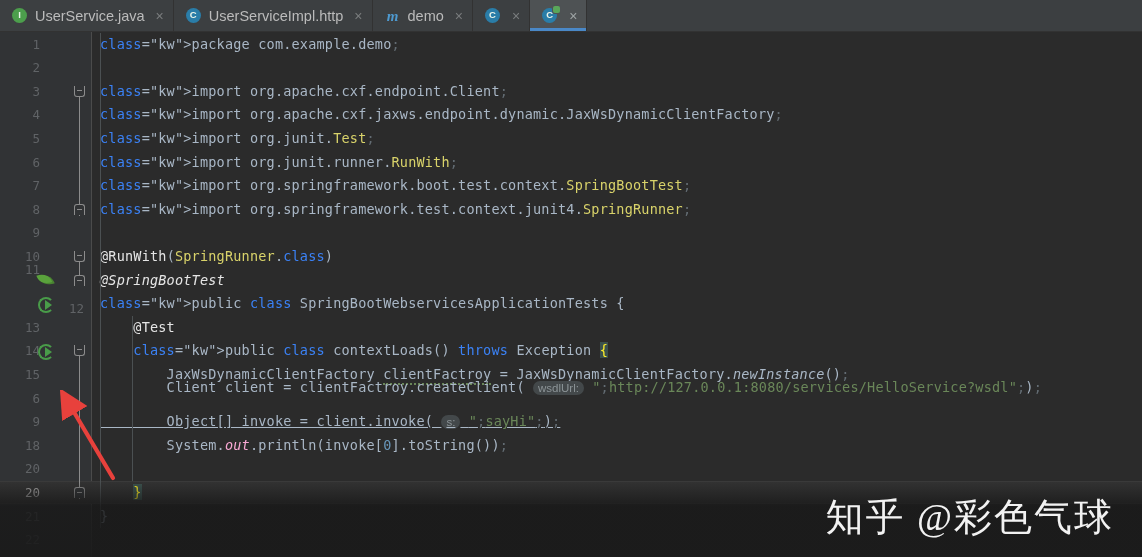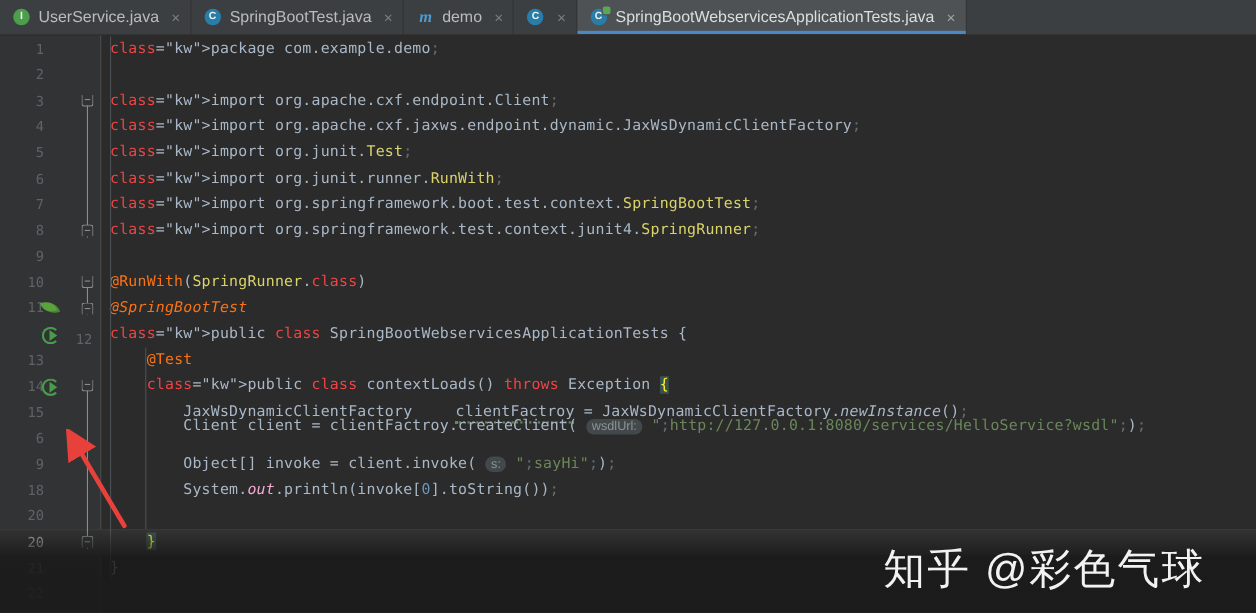--- a/index.html
+++ b/index.html
@@ -137,30 +137,30 @@
     left: 8px;
     white-space: pre;
     font-family: "DejaVu Sans Mono", monospace;
     font-size: 13.5px;
     line-height: 23.6px;
     color: #a9b7c6;
     letter-spacing: .2px;
   }
 
   
-  .kw   { color: #ef4444; }
+  .kw   { color: #3b82f6; }
   .cls  { color: #d9d36a; }
-  .anno { color: #f97316; }
+  .anno { color: #e5e5e5; }
   .str  { color: #6a8759; }
   .num  { color: #6897bb; }
   .fld  { color: #f9a8d4; font-style: italic; }
   .stm  { color: #a9b7c6; font-style: italic; }
   .sem  { color: #636c73; }
   .brace-hl { background: #3b514d; color: #ffef28; }
-  .typo { border-bottom: 2px dotted #6a8759; padding-bottom: 1px; margin-left: 31px; }
+  .typo { border-bottom: 2px dotted #6a8759; padding-bottom: 1px; }
   .hint {
     background: #43484a;
     color: #8c9497;
     border-radius: 7px;
     padding: 1px 5px;
     font-family: "Liberation Sans", sans-serif;
     font-size: 11.5px;
     letter-spacing: 0;
   }
 
@@ -253,23 +253,23 @@
   
   .watermark-band {
     position: absolute;
     left: 0; right: 0; bottom: 0;
     height: 76px;
     background: linear-gradient(to bottom, rgba(20,20,20,0) 0%, rgba(24,24,24,.82) 32%, rgba(26,26,26,.92) 100%);
     pointer-events: none;
   }
   .watermark {
     position: absolute;
-    right: 46px;
+    right: 28px;
     bottom: 15px;
-    font-family: Liberation Sans, sans-serif;
+    font-family: Liberation Serif, serif;
     font-size: 38px;
     color: #f2f2f2;
     letter-spacing: 2px;
     white-space: nowrap;
     pointer-events: none;
     margin-top: 12px;
   }
 </style>
 </head>
 <body>
@@ -279,40 +279,39 @@
       <span class="ticon ticon-if">
         <span class="ticon-circle">I</span>
       </span>
       <span>UserService.java</span>
       <span class="tab-close">×</span>
     </div>
     <div class="tab">
       <span class="ticon ticon-cl">
         <span class="ticon-circle">C</span>
       </span>
-      <span>SpringBootTest.java</span>
+      <span>UserServiceImpl.http</span>
       <span class="tab-close">×</span>
     </div>
     <div class="tab">
       <span class="ticon ticon-mvn">m</span>
       <span>demo</span>
       <span class="tab-close">×</span>
     </div>
     <div class="tab">
       <span class="ticon ticon-cl">
         <span class="ticon-circle">C</span>
       </span>
       <span class="tab-close">×</span>
     </div>
     <div class="tab active">
       <span class="ticon ticon-cl">
         <span class="ticon-circle">C</span>
         <span class="run-badge"></span>
       </span>
-      <span>SpringBootWebservicesApplicationTests.java</span>
       <span class="tab-close">×</span>
     </div>
   </div>
 
 <div class="editor">
   <div class="gutter"></div>
   <div class="gutter-sep"></div>
 
   <div class="curline" id="curline" style="top: 448.9px;"></div>
 
@@ -320,21 +319,21 @@
       <div class="lineno" style="top: 0.5px;">1</div>
       <div class="lineno" style="top: 24.1px;">2</div>
       <div class="lineno" style="top: 47.7px;">3</div>
       <div class="lineno" style="top: 71.3px;">4</div>
       <div class="lineno" style="top: 94.9px;">5</div>
       <div class="lineno" style="top: 118.5px;">6</div>
       <div class="lineno" style="top: 142.1px;">7</div>
       <div class="lineno" style="top: 165.7px;">8</div>
       <div class="lineno" style="top: 189.3px;">9</div>
       <div class="lineno" style="top: 212.9px;">10</div>
-      <div class="lineno" style="top: 236px;">11</div>
+      <div class="lineno" style="top: 226px;">11</div>
       <div class="lineno" style="top: 265px; padding-left: 44px;">12</div>
       <div class="lineno" style="top: 283.7px;">13</div>
       <div class="lineno" style="top: 307.3px;">14</div>
       <div class="lineno" style="top: 330.9px;">15</div>
       <div class="lineno" style="top: 354.5px;">6</div>
       <div class="lineno" style="top: 378.1px;">9</div>
       <div class="lineno" style="top: 401.7px;">18</div>
       <div class="lineno" style="top: 425.3px;">20</div>
       <div class="lineno cur" style="top: 448.9px;">20</div>
       <div class="lineno" style="top: 472.5px;">21</div>
@@ -388,21 +387,21 @@
         <div class="codetext" style="top: 142.1px;"><span <span="" class="kw">class</span>="kw"&gt;import org.springframework.boot.test.context.<span class="cls">SpringBootTest</span><span class="sem">;</span></div>
         <div class="codetext" style="top: 165.7px;"><span <span="" class="kw">class</span>="kw"&gt;import org.springframework.test.context.junit4.<span class="cls">SpringRunner</span><span class="sem">;</span></div>
         <div class="codetext" style="top: 189.3px;"></div>
         <div class="codetext" style="top: 212.9px;"><span class="anno">@RunWith</span>(<span class="cls">SpringRunner</span>.<span class="kw">class</span>)</div>
         <div class="codetext" style="top: 236.5px; font-style: italic;"><span class="anno">@SpringBootTest</span></div>
         <div class="codetext" style="top: 260.1px;"><span <span="" class="kw">class</span>="kw"&gt;public <span class="kw">class</span> SpringBootWebservicesApplicationTests {</div>
         <div class="codetext" style="top: 283.7px;">    <span class="anno">@Test</span></div>
         <div class="codetext" style="top: 307.3px;">    <span <span="" class="kw">class</span>="kw"&gt;public <span class="kw">class</span> contextLoads() <span class="kw">throws</span> Exception <span class="brace-hl">{</span></div>
         <div class="codetext" style="top: 330.9px;">        JaxWsDynamicClientFactory <span class="typo">clientFactroy</span> = JaxWsDynamicClientFactory.<span class="stm">newInstance</span>()<span class="sem">;</span></div>
         <div class="codetext" style="top: 344px;">        Client client = clientFactroy.createClient( <span class="hint">wsdlUrl:</span> <span class="str">"<span class="sem">;</span>http://127.0.0.1:8080/services/HelloService?wsdl"<span class="sem">;</span></span>)<span class="sem">;</span></div>
-        <div class="codetext" style="top: 378.1px;">        Object[] invoke = client.invoke( <span class="hint">s:</span> <span class="str">"<span class="sem">;</span>sayHi"<span class="sem">;</span></span>)<span class="sem">;</span></div>
+        <div class="codetext" style="top: 378.1px; text-decoration: underline;">        Object[] invoke = client.invoke( <span class="hint">s:</span> <span class="str">"<span class="sem">;</span>sayHi"<span class="sem">;</span></span>)<span class="sem">;</span></div>
         <div class="codetext" style="top: 401.7px;">        System.<span class="fld">out</span>.println(invoke[<span class="num">0</span>].toString())<span class="sem">;</span></div>
         <div class="codetext" style="top: 425.3px;"></div>
         <div class="codetext" style="top: 448.9px;">    <span class="brace-hl">}</span></div>
         <div class="codetext" style="top: 472.5px;">}</div>
         <div class="codetext" style="top: 496.1px;"></div>
         <div class="guide" style="left: 8px; top: 0.5px; height: 495.6px;"></div>
         <div class="guide" style="left: 40.48px; top: 283.7px; height: 165.2px;"></div>
       </div>
   </div>
 

